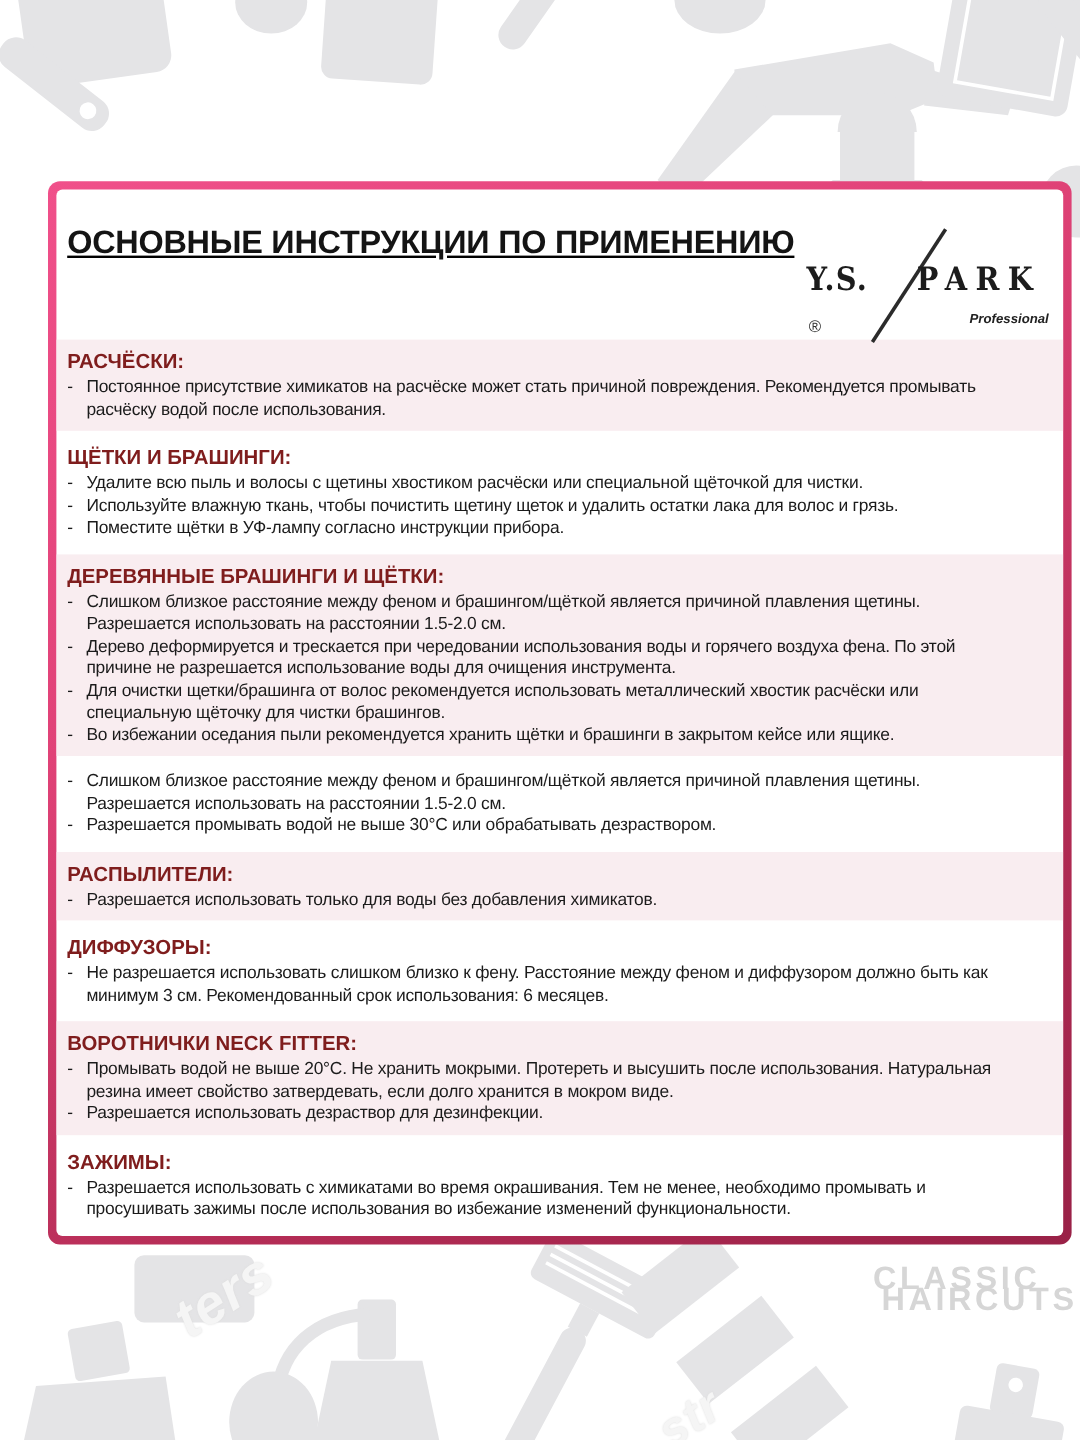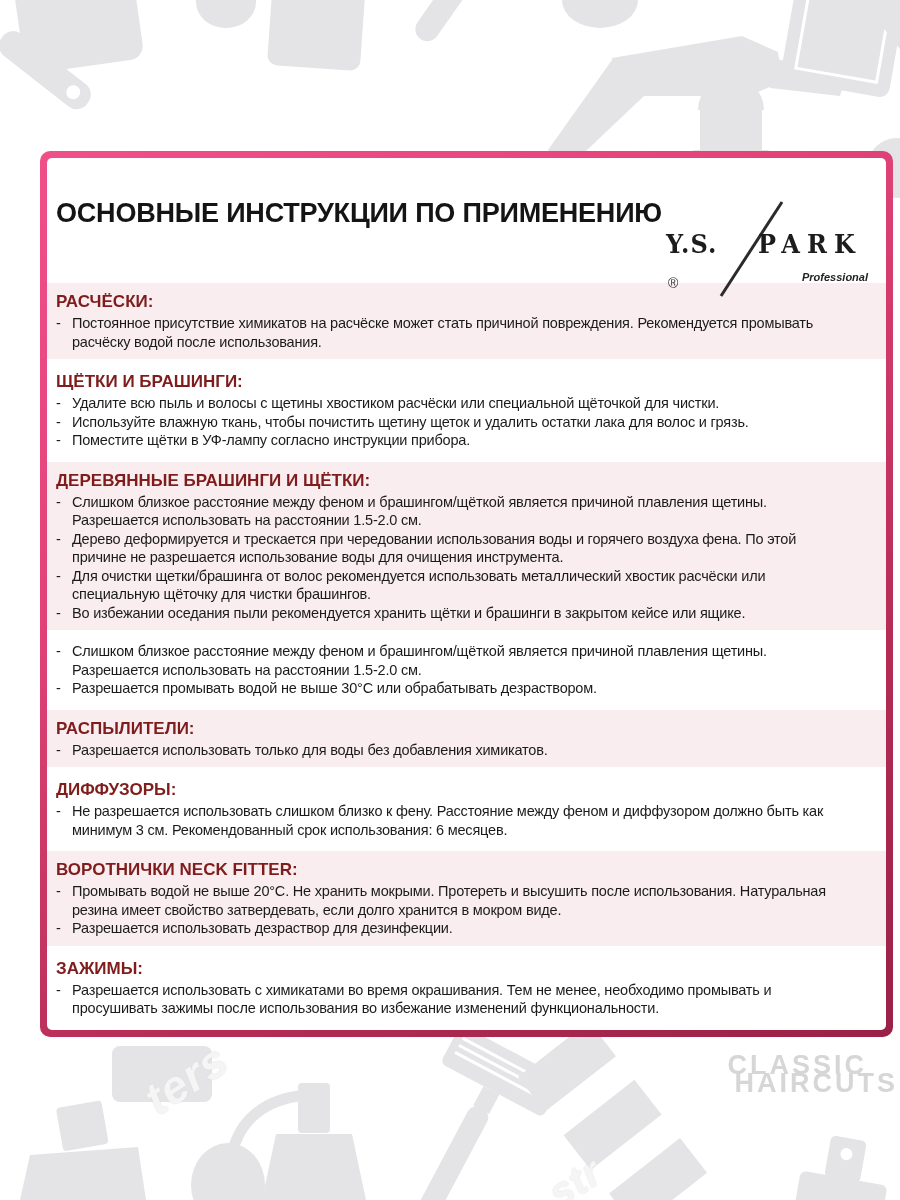--- a/index.html
+++ b/index.html
@@ -16,22 +16,22 @@
            font-size:46px;transform:rotate(-33deg);letter-spacing:1px;}
   .wm-classic{position:absolute;color:#d6d6d6;font-weight:700;font-size:27px;
               letter-spacing:3px;}
 
   
   .card{position:absolute;left:40px;top:151px;width:853px;box-sizing:border-box;
         padding:7px;border-radius:10px;
         background:linear-gradient(150deg,#f0508a 0%,#e04277 35%,#b52d56 70%,#992147 100%);}
   .card-inner{background:#ffffff;border-radius:5px;overflow:hidden;}
 
-  .card-header{display:flex;align-items:flex-start;
-               height:125px;box-sizing:border-box;padding:39px 10px 0 9px;}
+  .card-header{display:flex;justify-content:space-between;align-items:flex-start;
+               height:125px;box-sizing:border-box;padding:28px 10px 0 9px;text-decoration:underline;}
   .title{font-size:27px;line-height:33px;font-weight:700;color:#141414;letter-spacing:-0.2px;}
 
   
   .logo{position:relative;width:208px;height:100px;flex:0 0 208px;margin-top:8px;}
   .logo-left{position:absolute;left:4px;top:24px;font-family:"DejaVu Serif",serif;
              font-weight:700;font-size:24px;color:#1c1c1c;transform:scaleY(1.12);letter-spacing:1px;}
   .logo-right{position:absolute;left:96px;top:24px;font-family:"DejaVu Serif",serif;
               font-weight:700;font-size:24px;color:#1c1c1c;transform:scaleY(1.12);letter-spacing:7px;white-space:nowrap;}
   .logo-slash{position:absolute;left:88px;top:-12px;width:3px;height:112px;background:#2b2b2b;
               transform:rotate(33deg);transform-origin:50% 50%;}

